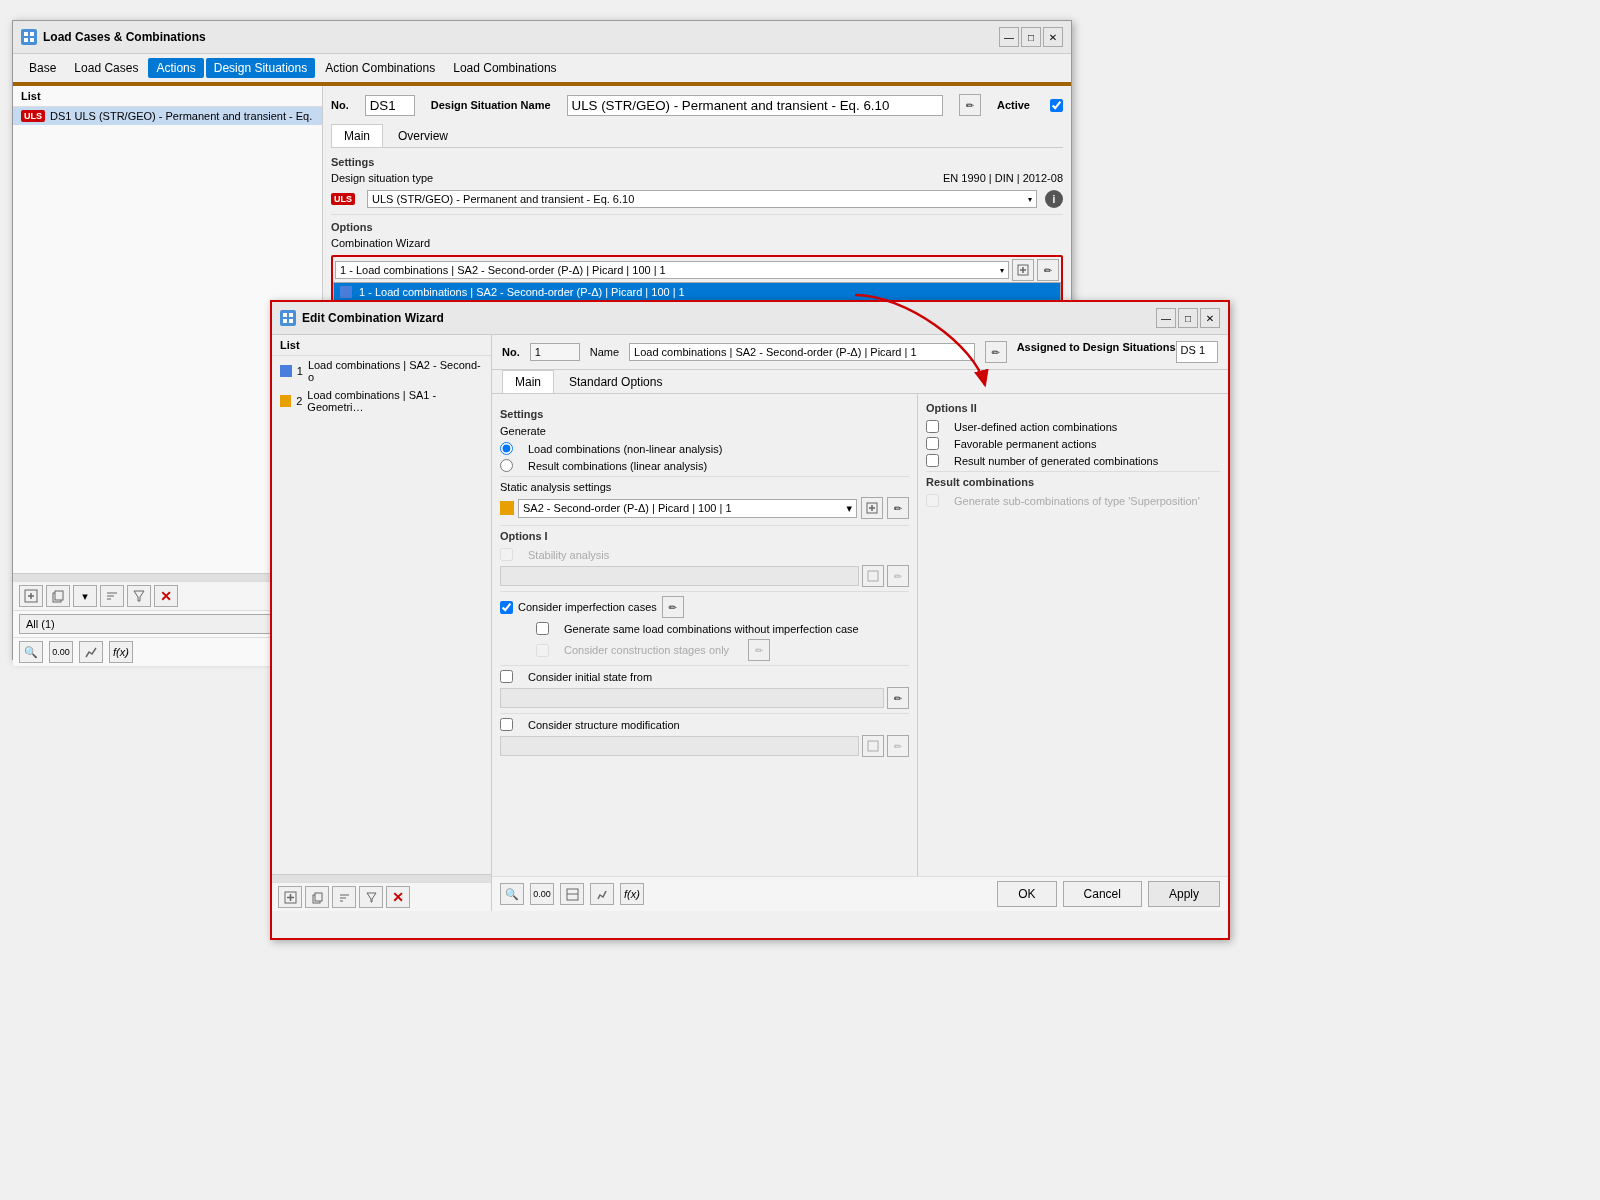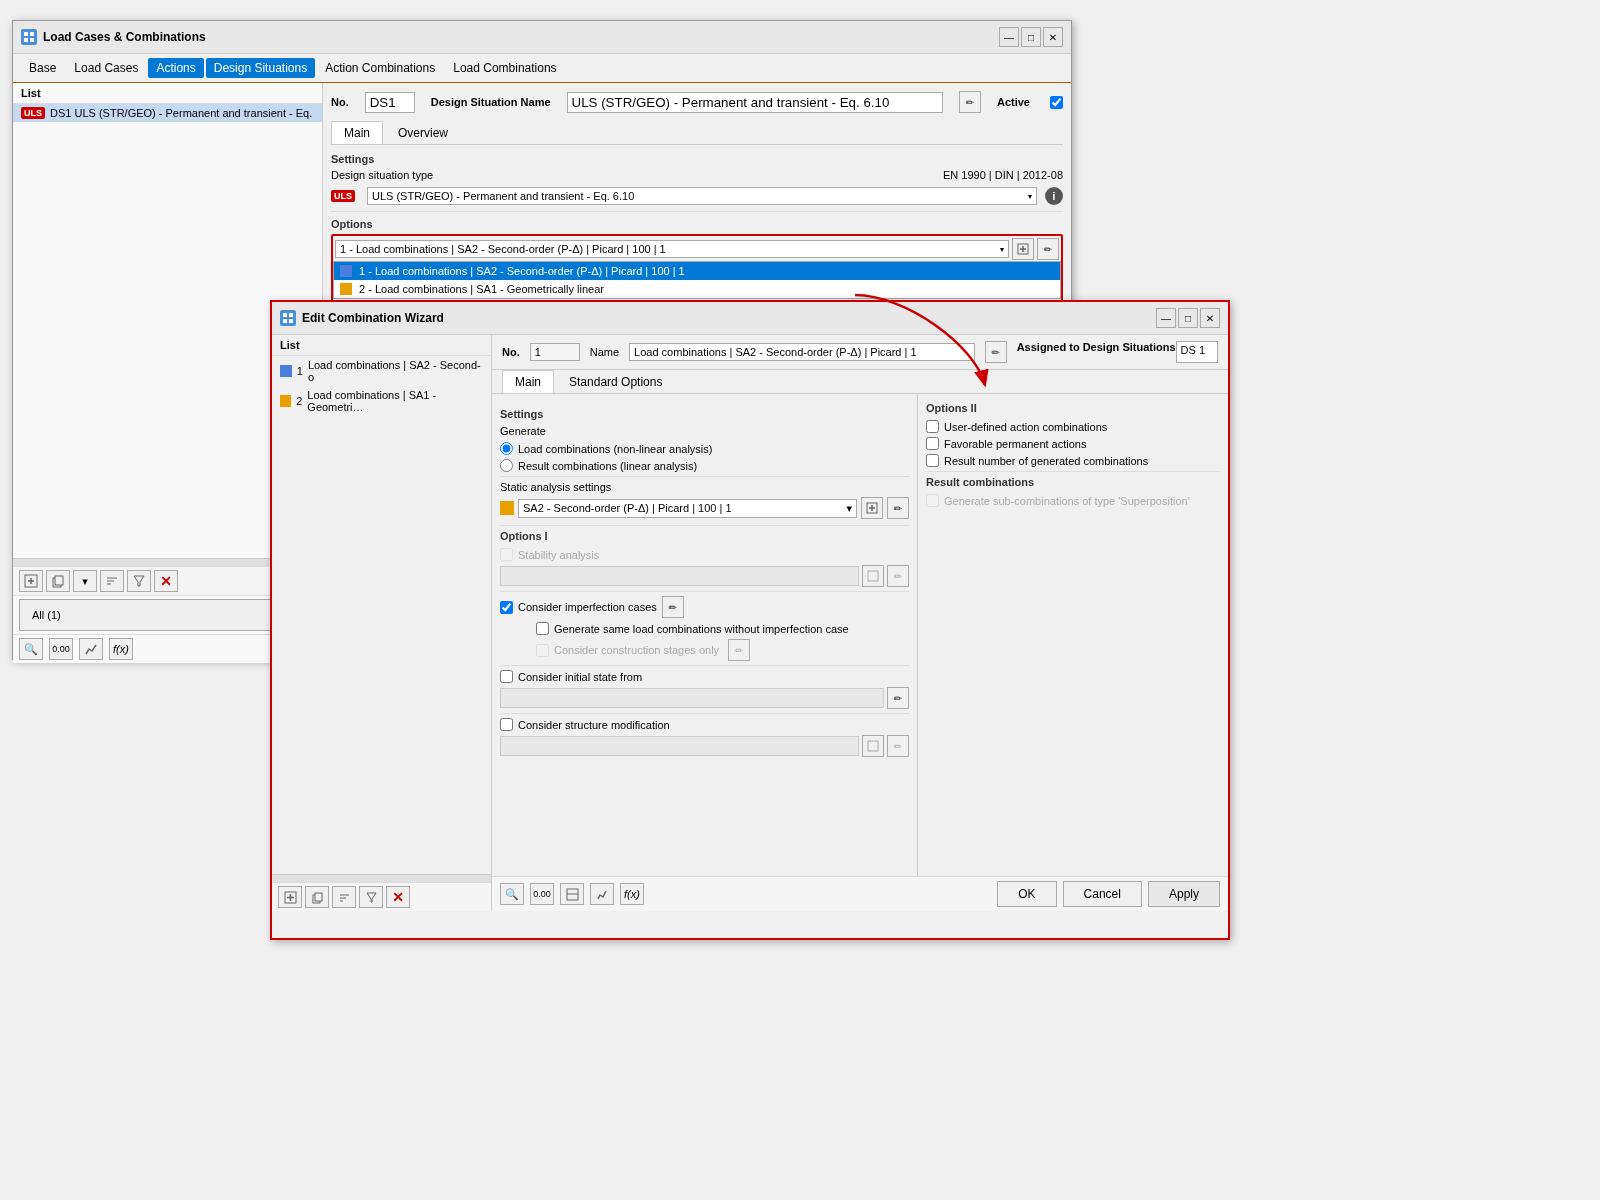--- a/index.html
+++ b/index.html
@@ -53,21 +53,21 @@
       cursor: pointer;
       display: flex;
       align-items: center;
       justify-content: center;
       font-size: 10px;
     }
 
     
     .menu-bar {
       background: #f0f0f0;
-      border-bottom: 1px solid #a16207;
+      border-bottom: 4px solid #a16207;
       padding: 4px 8px;
       display: flex;
       gap: 2px;
     }
     .menu-item {
       padding: 3px 8px;
       cursor: pointer;
       border-radius: 2px;
       font-size: 12px;
     }
@@ -345,21 +345,21 @@
     .footer-btn.primary { background: #e8e8e8; }
     .options-title {
       font-weight: bold;
       font-size: 11px;
       color: #333;
       margin-bottom: 6px;
     }
     .radio-row, .check-row {
       display: flex;
       align-items: center;
-      gap: 5px;
+      gap: 15px;
       margin-bottom: 4px;
       font-size: 11px;
     }
     .check-row.indented { margin-left: 36px; }
     .check-row.disabled { color: #aaa; }
     .check-row.disabled input { opacity: 0.5; }
 
     .static-analysis-row {
       display: flex;
       align-items: center;
@@ -550,21 +550,21 @@
         </button>
         <button class="tool-btn">
           <svg width="14" height="14" viewBox="0 0 14 14">
               <polygon points="2,2 12,2 8,8 8,12 6,12 6,8" fill="none" stroke="#666" stroke-width="1"></polygon>
             </svg>
         </button>
         <button class="tool-btn red">✕</button>
         <div style="flex:1;"></div>
       </div>
       <div style="padding: 3px 6px; border-top: 1px solid #ddd; display:flex; align-items:center; gap:4px;">
-        <select style="flex:1; font-size:11px; border:1px solid #aaa; padding:8px;">
+        <select style="flex:1; font-size:11px; border:1px solid #aaa; padding:2px;">
           <option>All (1)</option>
         </select>
       </div>
       <div style="padding: 3px 6px; display:flex; align-items:center; gap:6px; border-top:1px solid #ddd;">
         <button class="tool-btn">🔍</button>
         <button class="tool-btn" style="font-size:9px;">0.00</button>
         <button class="tool-btn">
           <svg width="14" height="14" viewBox="0 0 14 14">
               <polyline points="2,12 5,7 8,9 12,3" fill="none" stroke="#666" stroke-width="1.5"></polyline>
             </svg>
@@ -603,20 +603,23 @@
             <span class="dropdown-arrow">▾</span>
           </div>
           <div class="info-icon">i</div>
         </div>
       </div>
 
       <hr class="divider-line">
 
       <div>
         <div class="section-title">Options</div>
+        <div class="field-row">
+          <span class="field-label">Combination Wizard</span>
+        </div>
 
         <div class="combo-box-with-popup red-border-area">
           <div style="display:flex; align-items:center; gap:3px; padding:2px;">
             <div class="dropdown" style="flex:1;">
               <span class="dropdown-text">1 - Load combinations | SA2 - Second-order (P-Δ) | Picard | 100 | 1</span>
               <span class="dropdown-arrow">▾</span>
             </div>
             <button class="icon-btn">
               <svg width="12" height="12" viewBox="0 0 12 12">
                   <rect x="1" y="1" width="10" height="10" fill="none" stroke="#666" stroke-width="1"></rect>

